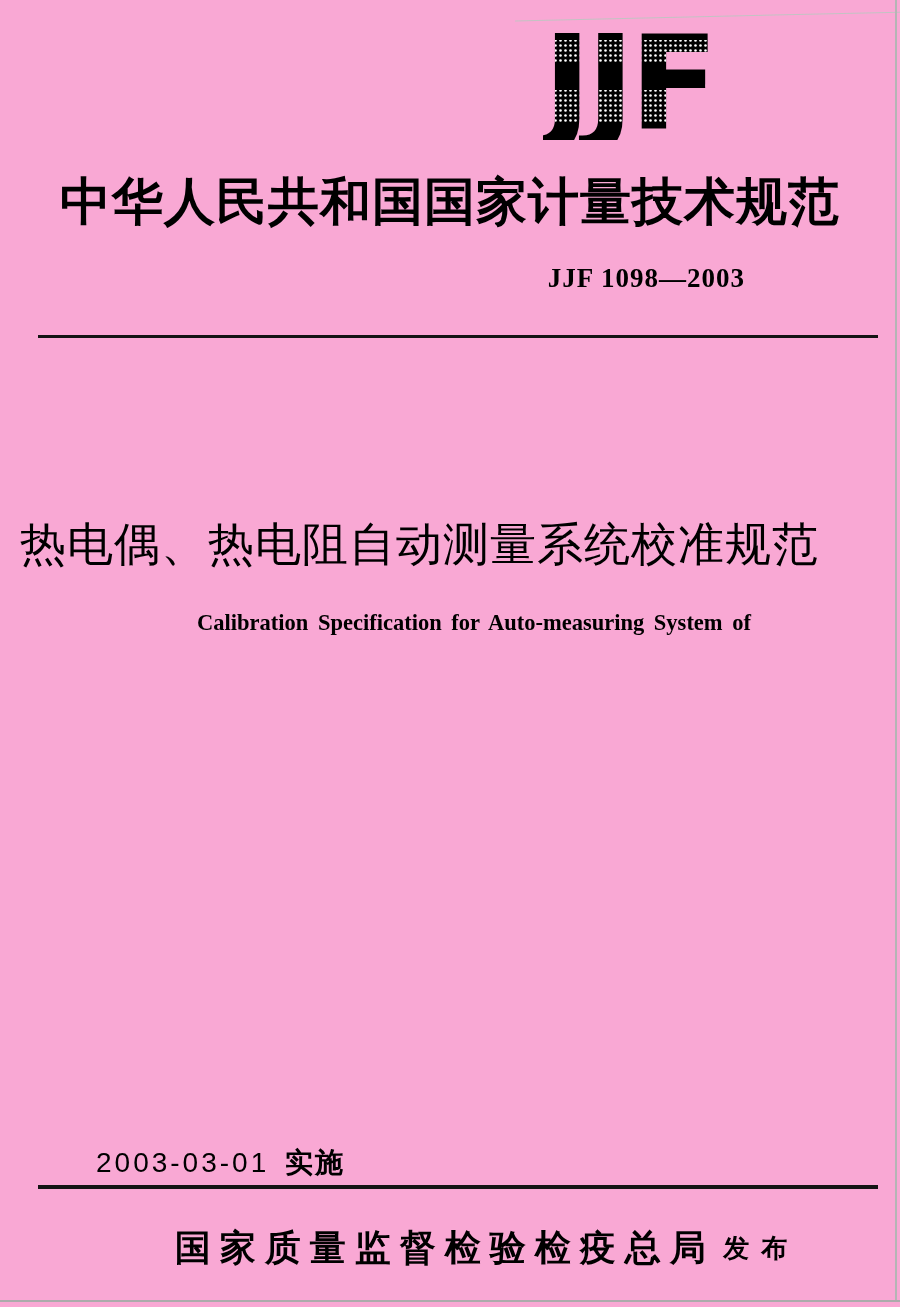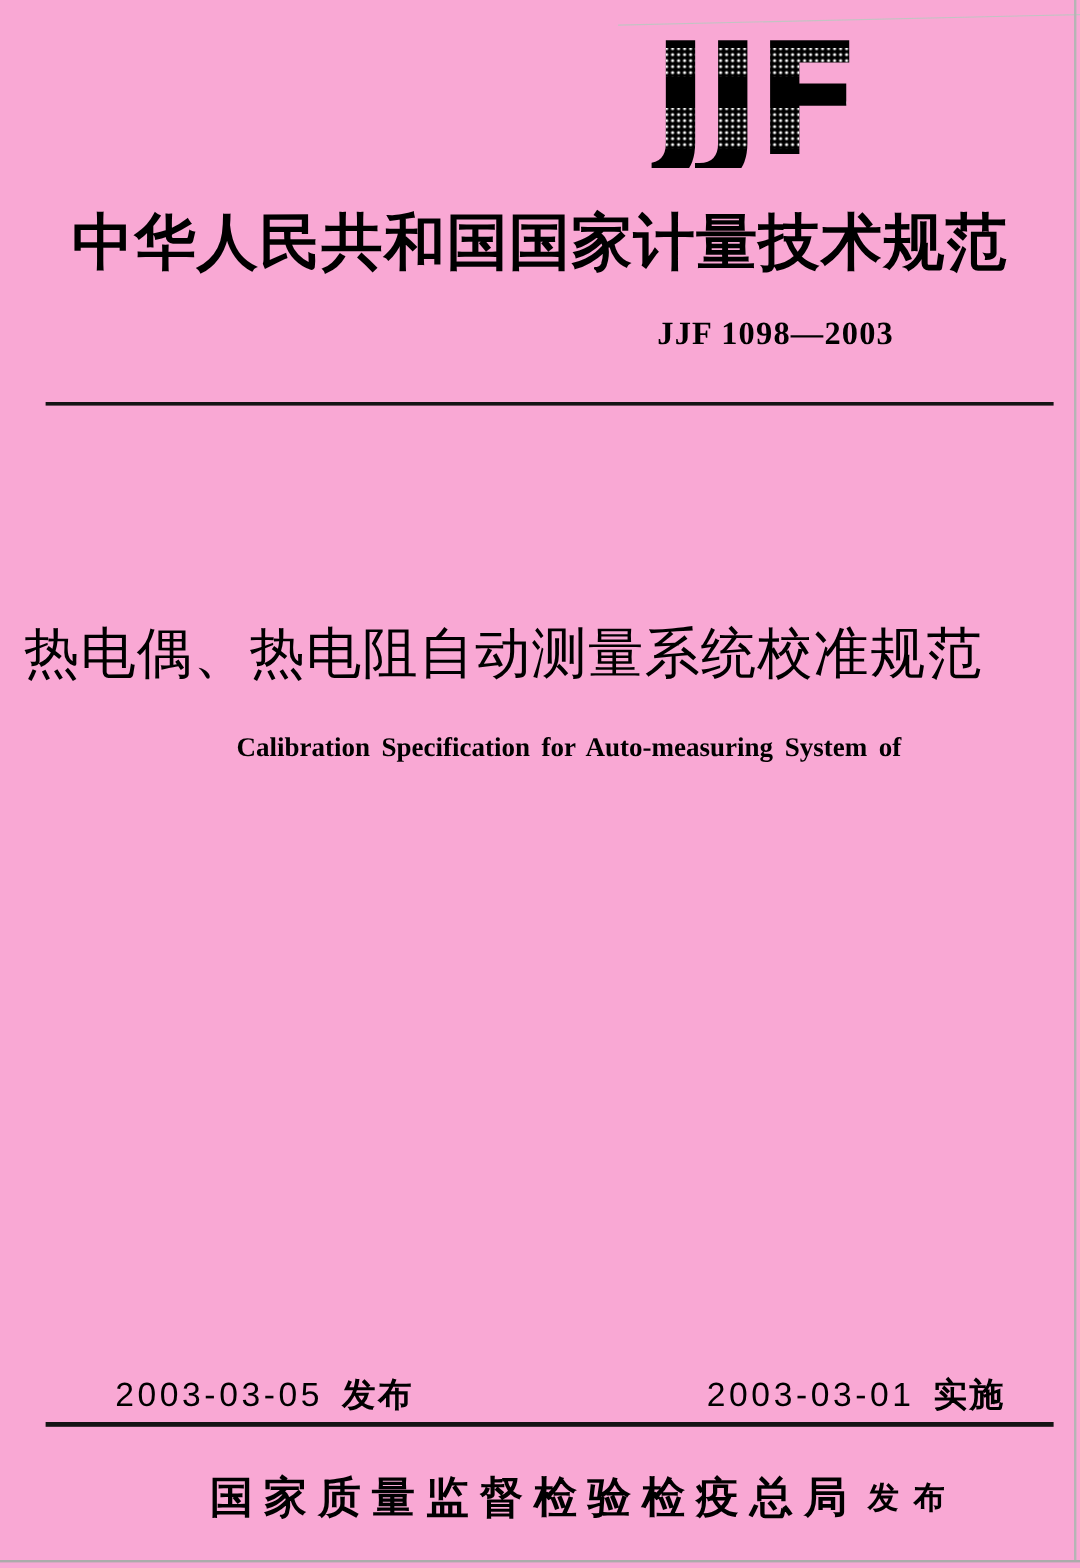--- a/index.html
+++ b/index.html
@@ -195,24 +195,20 @@
   <div class="rule-top"></div>
 
   <div class="main-title">热电偶、热电阻自动测量系统校准规范</div>
 
   <div class="english-title">
     <div>Calibration Specification for Auto-measuring System of</div>
   </div>
 
   <div class="dates-row">
     <div class="date-item">
-      <span class="date-num">2003-03-05</span>
-      <span class="date-label">发布</span>
-    </div>
-    <div class="date-item">
       <span class="date-num">2003-03-01</span>
       <span class="date-label">实施</span>
     </div>
   </div>
 
   <div class="rule-bottom"></div>
 
   <div class="issuer-row">
     <span class="issuer-name">国家质量监督检验检疫总局</span>
     <span class="issuer-action">发布</span>

